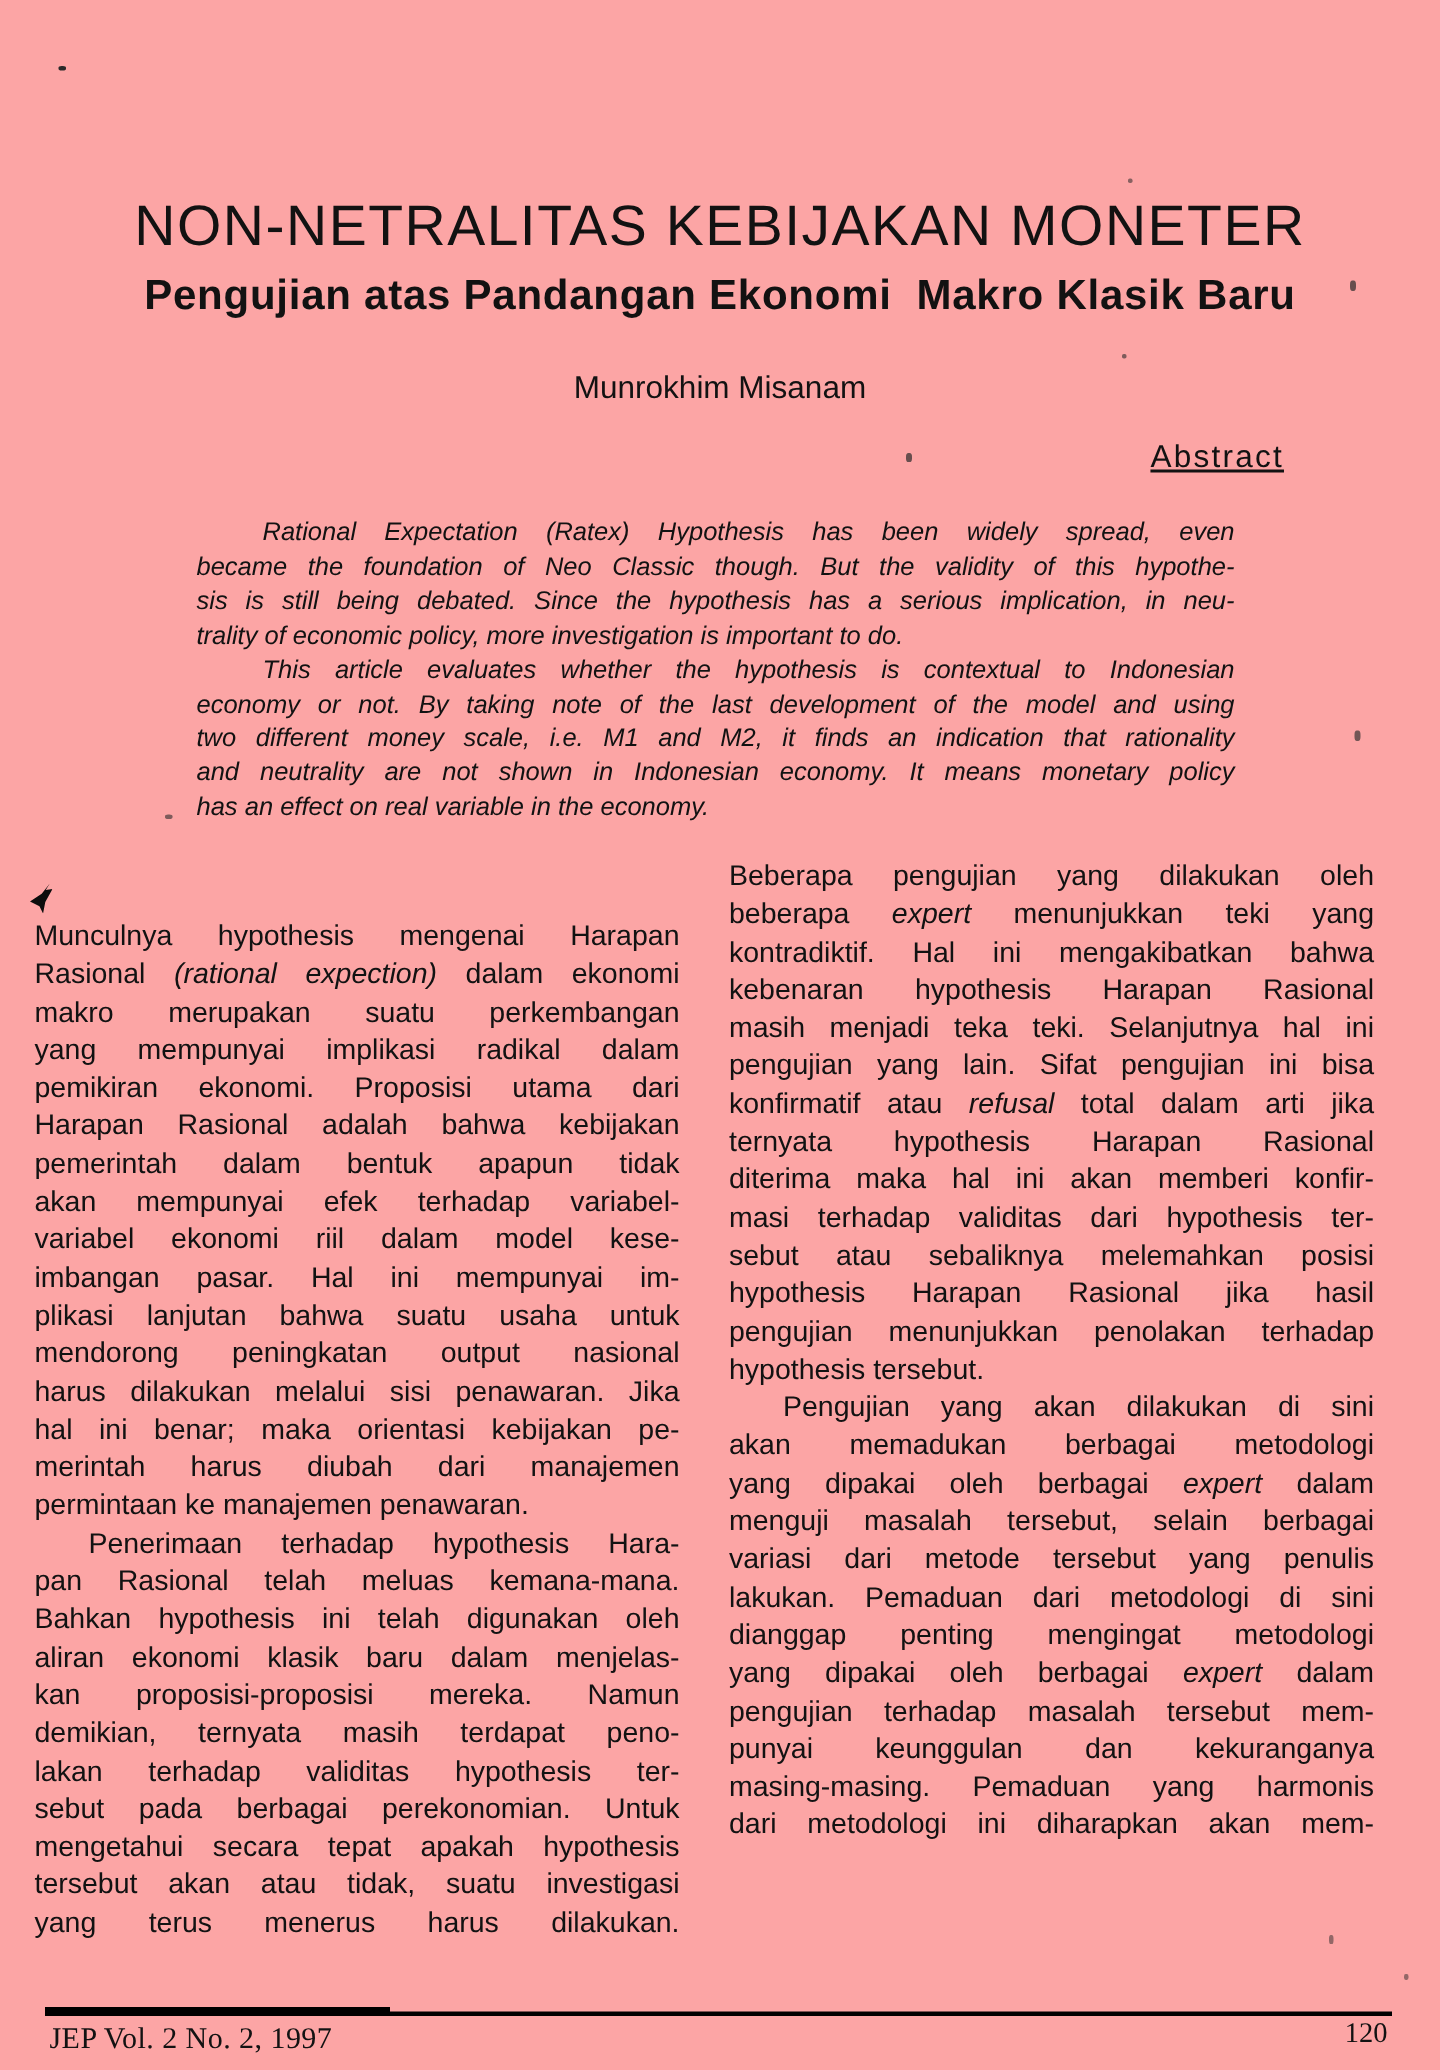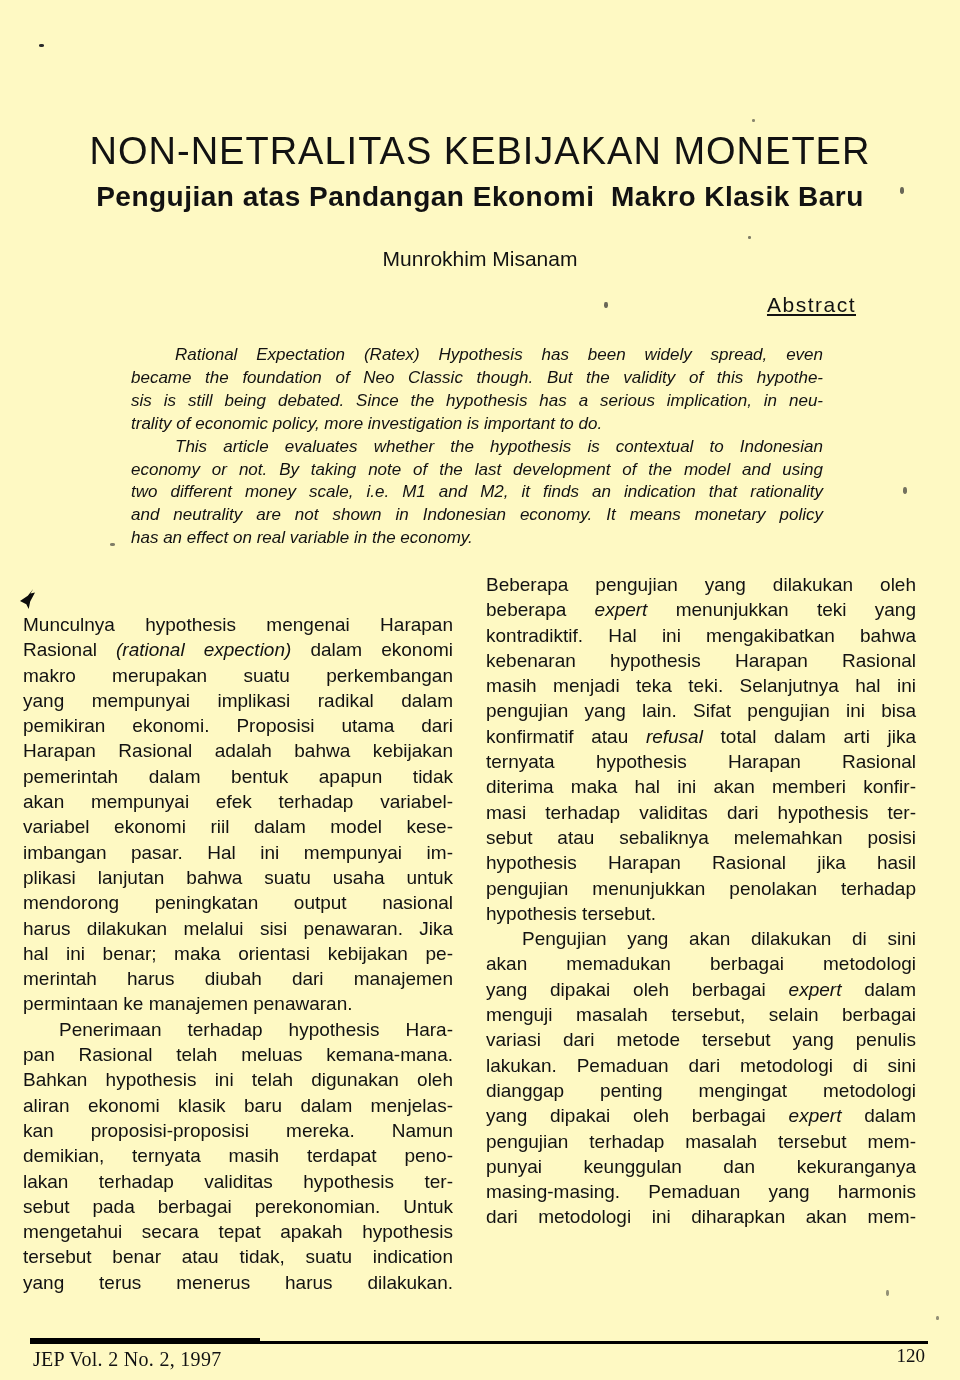--- a/index.html
+++ b/index.html
@@ -1,20 +1,20 @@
 <!DOCTYPE html>
 <html><head>
 <meta charset="utf-8">
 <style>
   html, body { margin: 0; padding: 0; background: #e8e8e8; }
   .page {
     position: relative;
     width: 960px; height: 1380px;
     margin: 0 auto;
-    background: #fef9c3;
+    background: #fca5a5;
     font-family: "Liberation Sans", sans-serif;
     color: #121212;
     overflow: hidden;
   }
   .title {
     position: absolute; top: 130px; left: 0; width: 960px;
     text-align: center;
     font-size: 38px; font-weight: 500; letter-spacing: 1px;
     white-space: pre;
   }
@@ -125,21 +125,21 @@
       <div class="para">
         <div class="line indent"><span>Penerimaan terhadap hypothesis Hara-</span></div>
         <div class="line"><span>pan Rasional telah meluas kemana-mana.</span></div>
         <div class="line"><span>Bahkan hypothesis ini telah digunakan oleh</span></div>
         <div class="line"><span>aliran ekonomi klasik baru dalam menjelas-</span></div>
         <div class="line"><span>kan proposisi-proposisi mereka. Namun</span></div>
         <div class="line"><span>demikian, ternyata masih terdapat peno-</span></div>
         <div class="line"><span>lakan terhadap validitas hypothesis ter-</span></div>
         <div class="line"><span>sebut pada berbagai perekonomian. Untuk</span></div>
         <div class="line"><span>mengetahui secara tepat apakah hypothesis</span></div>
-        <div class="line"><span>tersebut benar atau tidak, suatu indication</span></div>
+        <div class="line"><span>tersebut akan atau tidak, suatu investigasi</span></div>
         <div class="line"><span>yang terus menerus harus dilakukan.</span></div>
       </div>
     </div>
   <div class="col col-right">
       <div class="para">
         <div class="line"><span>Beberapa pengujian yang dilakukan oleh</span></div>
         <div class="line"><span>beberapa </span><i>expert</i><span> menunjukkan teki yang</span></div>
         <div class="line"><span>kontradiktif. Hal ini mengakibatkan bahwa</span></div>
         <div class="line"><span>kebenaran hypothesis Harapan Rasional</span></div>
         <div class="line"><span>masih menjadi teka teki. Selanjutnya hal ini</span></div>

